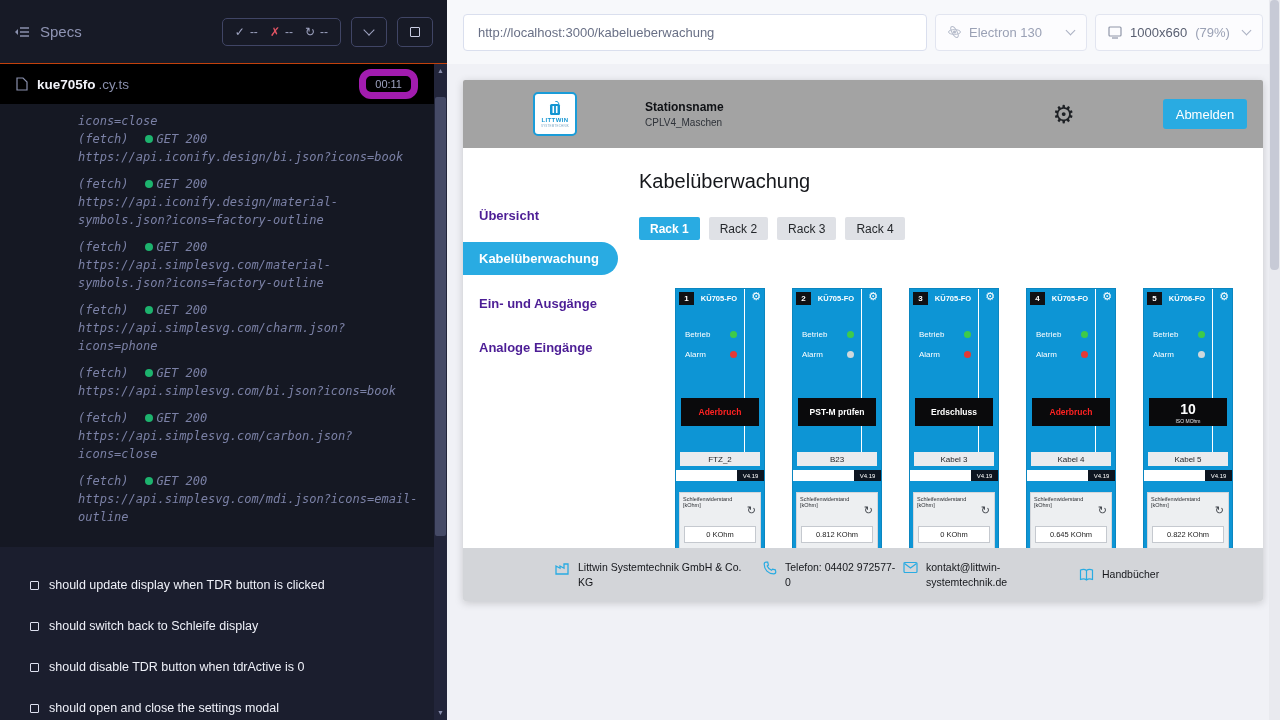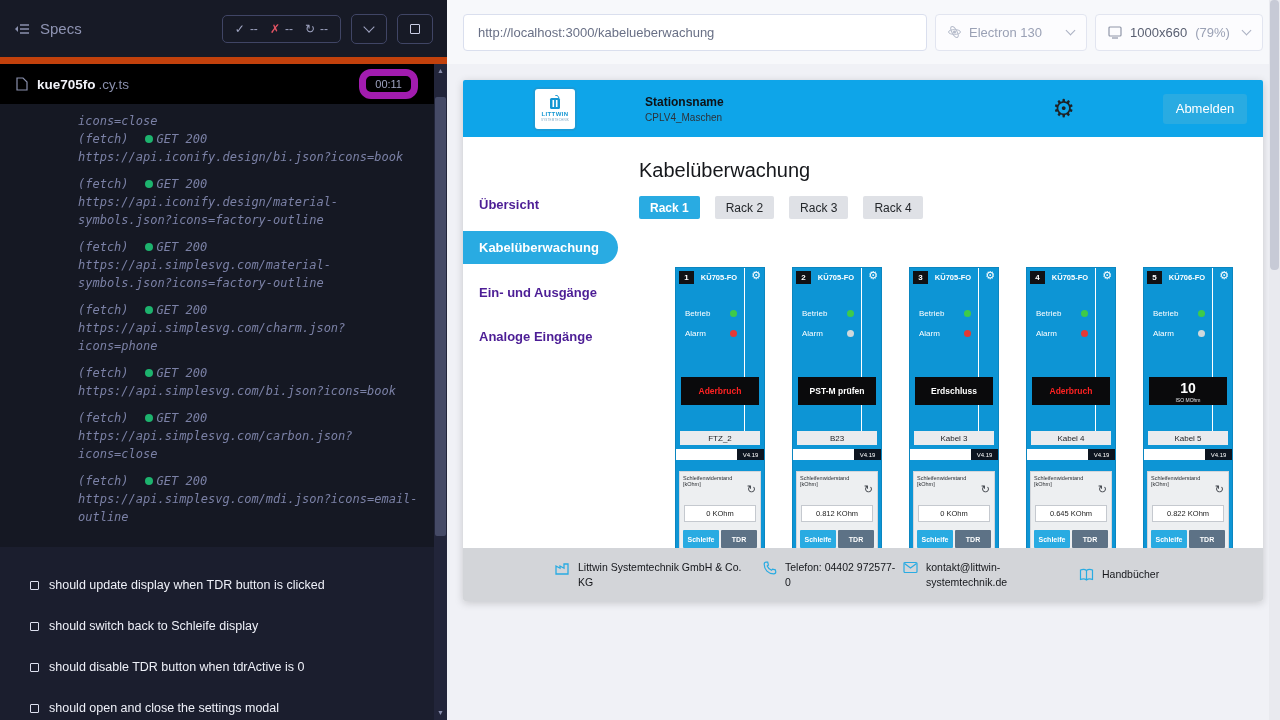--- a/index.html
+++ b/index.html
@@ -1,21 +1,21 @@
 <!DOCTYPE html>
 <html><head>
 <meta charset="utf-8">
 <style>
   * { margin:0; padding:0; box-sizing:border-box; }
   html,body { width:1280px; height:720px; overflow:hidden; }
   body { font-family:"Liberation Sans",sans-serif; display:flex; background:#f0f1f6; }
 
   
   .runner { width:447px; height:720px; background:#1b1e2e; flex-shrink:0; display:flex; flex-direction:column; }
-  .runner-header { height:64px; background:#171a26; display:flex; align-items:center; padding:0 14px; gap:10px; border-bottom:7px solid #c2410c; flex-shrink:0; }
+  .runner-header { height:64px; background:#171a26; display:flex; align-items:center; padding:0 14px; gap:10px; border-bottom:1px solid #c2410c; flex-shrink:0; }
   .specs-label { color:#8f94b3; font-size:15px; }
   .stats-group { margin-left:auto; display:flex; align-items:center; gap:12px; border:1px solid #404565; border-radius:5px; padding:6px 12px; font-size:12px; color:#9ea3c0; }
   .stat { display:flex; align-items:center; gap:5px; }
   .stat .glyph { font-size:12px; }
   .glyph-pass { color:#9ea3c0; }
   .glyph-fail { color:#e45464; }
   .glyph-pend { color:#9ea3c0; }
   .icon-btn { width:36px; height:30px; border:1px solid #404565; border-radius:5px; display:flex; align-items:center; justify-content:center; background:transparent; cursor:pointer; }
   .chev-down { width:8px; height:8px; border-right:1.6px solid #9ea3c0; border-bottom:1.6px solid #9ea3c0; transform:rotate(45deg); margin-top:-4px; }
   .stop-sq { width:10px; height:10px; border:1.6px solid #c9cde4; border-radius:1px; }
@@ -51,39 +51,39 @@
   .select-box { height:37px; background:#fcfcfe; border:1px solid #e2e5f0; border-radius:4px; display:flex; align-items:center; padding:0 12px; gap:8px; cursor:pointer; }
   .select-electron { width:152px; color:#9aa1b5; font-size:13px;justify-content:center; }
   .select-viewport { width:168px; color:#5a6072; font-size:13px; }
   .vp-zoom { color:#9aa1b5; }
   .sel-chev { width:7px; height:7px; border-right:1.5px solid #aab0c2; border-bottom:1.5px solid #aab0c2; transform:rotate(45deg); margin-left:auto; margin-top:-3px; }
 
   .preview { flex:1; padding:16px; }
   .app-window { width:800px; height:521px; background:#fff; box-shadow:0 2px 8px rgba(0,0,0,.18); border-radius:2px; overflow:hidden; display:flex; flex-direction:column; }
 
   
-  .app-header { height:57px; background:#0ea5e9; display:flex; align-items:center; flex-shrink:0; }
+  .app-header { height:68px; background:#a3a3a3; display:flex; align-items:center; flex-shrink:0; }
   .logo-card { width:44px; height:44px; background:#fff; border:2px solid #1a9cd8; border-radius:5px; margin-left:70px; display:flex; flex-direction:column; align-items:center; justify-content:center; gap:1px; }
   .logo-title { font-size:6px; font-weight:700; color:#1496d2; letter-spacing:.4px; }
   .logo-sub { font-size:3px; color:#7fa9c4; letter-spacing:.2px; }
   .station { margin-left:68px; display:flex; flex-direction:column; gap:3px; }
   .station-label { font-size:12px; font-weight:700; color:#0f1115; }
   .station-value { font-size:10px; color:#2d3138; }
   .header-gear { margin-left:auto; margin-right:88px; font-size:25px; color:#1e2125; cursor:pointer; line-height:1; }
   .logout-btn { width:84px; height:30px; background:#29abe2; color:#fff; border:none; border-radius:3px; font-size:13px; margin-right:16px; cursor:pointer; font-family:"Liberation Sans",sans-serif; }
 
   
   .app-body { display:flex; flex:1; min-height:0; overflow:hidden; }
   .app-sidebar { width:160px; flex-shrink:0; padding-top:45px; }
   .nav-item { height:44px; display:flex; align-items:center; padding-left:16px; font-size:13px; font-weight:600; color:#4c1d95; cursor:pointer; }
   .nav-item.active { height:33px; margin:5px 0 6px; width:155px; background:#29abe2; color:#fff; font-weight:700; border-radius:0 16.5px 16.5px 0; }
 
   .app-main { flex:1; padding:22px 0 0 16px; overflow:hidden; }
   .main-title { font-size:20px; font-weight:500; color:#15171b; }
-  .tabs-row { display:flex; gap:15px; margin-top:14px; }
+  .tabs-row { display:flex; gap:9px; margin-top:24px; }
   .tab { height:23px; display:flex; align-items:center; padding:0 11px; font-size:12px; background:#dfe1e6; color:#24272b; border-radius:2px; cursor:pointer; }
   .tab.active { background:#29abe2; color:#fff; font-weight:700; }
 
   .cards-row { display:flex; gap:27px; margin-top:48px; padding-left:36px; }
   .card { width:90px; height:290px; background:#0d95d5; border:1px solid #0b86c0; position:relative; flex-shrink:0; }
   .card-num { position:absolute; top:3px; left:3px; width:15px; height:13px; background:#101114; color:#fff; font-size:8px; font-weight:700; display:flex; align-items:center; justify-content:center; }
   .card-title { position:absolute; top:5px; left:18px; width:50px; text-align:center; color:#fff; font-size:7.5px; font-weight:700; }
   .card-divider { position:absolute; top:0; right:19px; width:1px; height:164px; background:#fff; }
   .card-gear { position:absolute; top:2px; right:3px; color:#fff; font-size:11px; cursor:pointer; line-height:1; }
   .led-row { position:absolute; left:9px; right:27px; display:flex; justify-content:space-between; align-items:center; }

